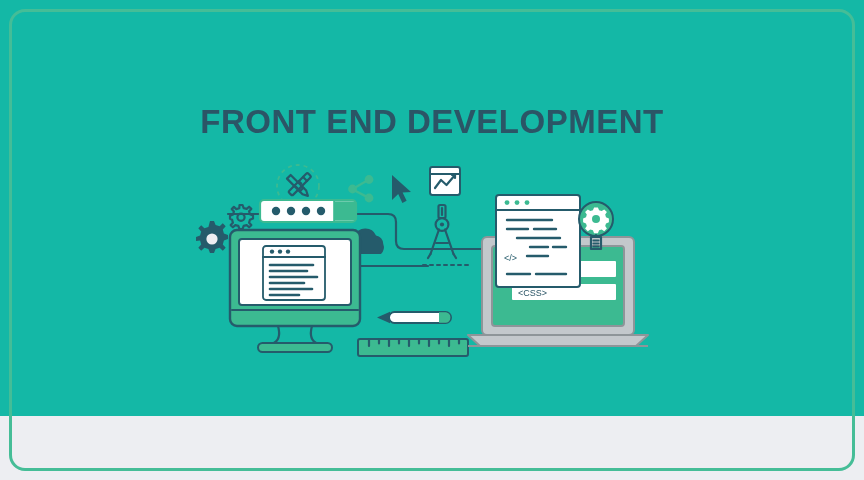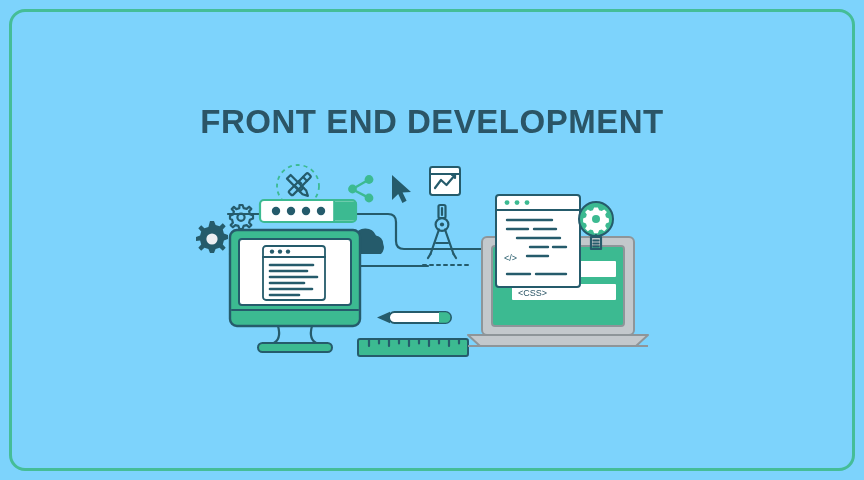--- a/index.html
+++ b/index.html
@@ -2,21 +2,21 @@
 <html><head>
 <meta charset="utf-8">
 <style>
   html,body{margin:0;padding:0;}
   body{
     width:864px;height:480px;
     background:#edeef2;
     font-family:"Liberation Sans", sans-serif;
     overflow:hidden;
   }
-  #stage{position:relative;width:864px;height:480px;background:#7dd3fc;}
+  #stage{position:relative;width:864px;height:416px;background:#14b8a6;}
 
   
   .frame{
     position:absolute;left:9px;top:9px;
     width:846px;height:462px;
     border:3px solid #45bd97;
     border-radius:16px;
     box-sizing:border-box;
     pointer-events:none;
   }

